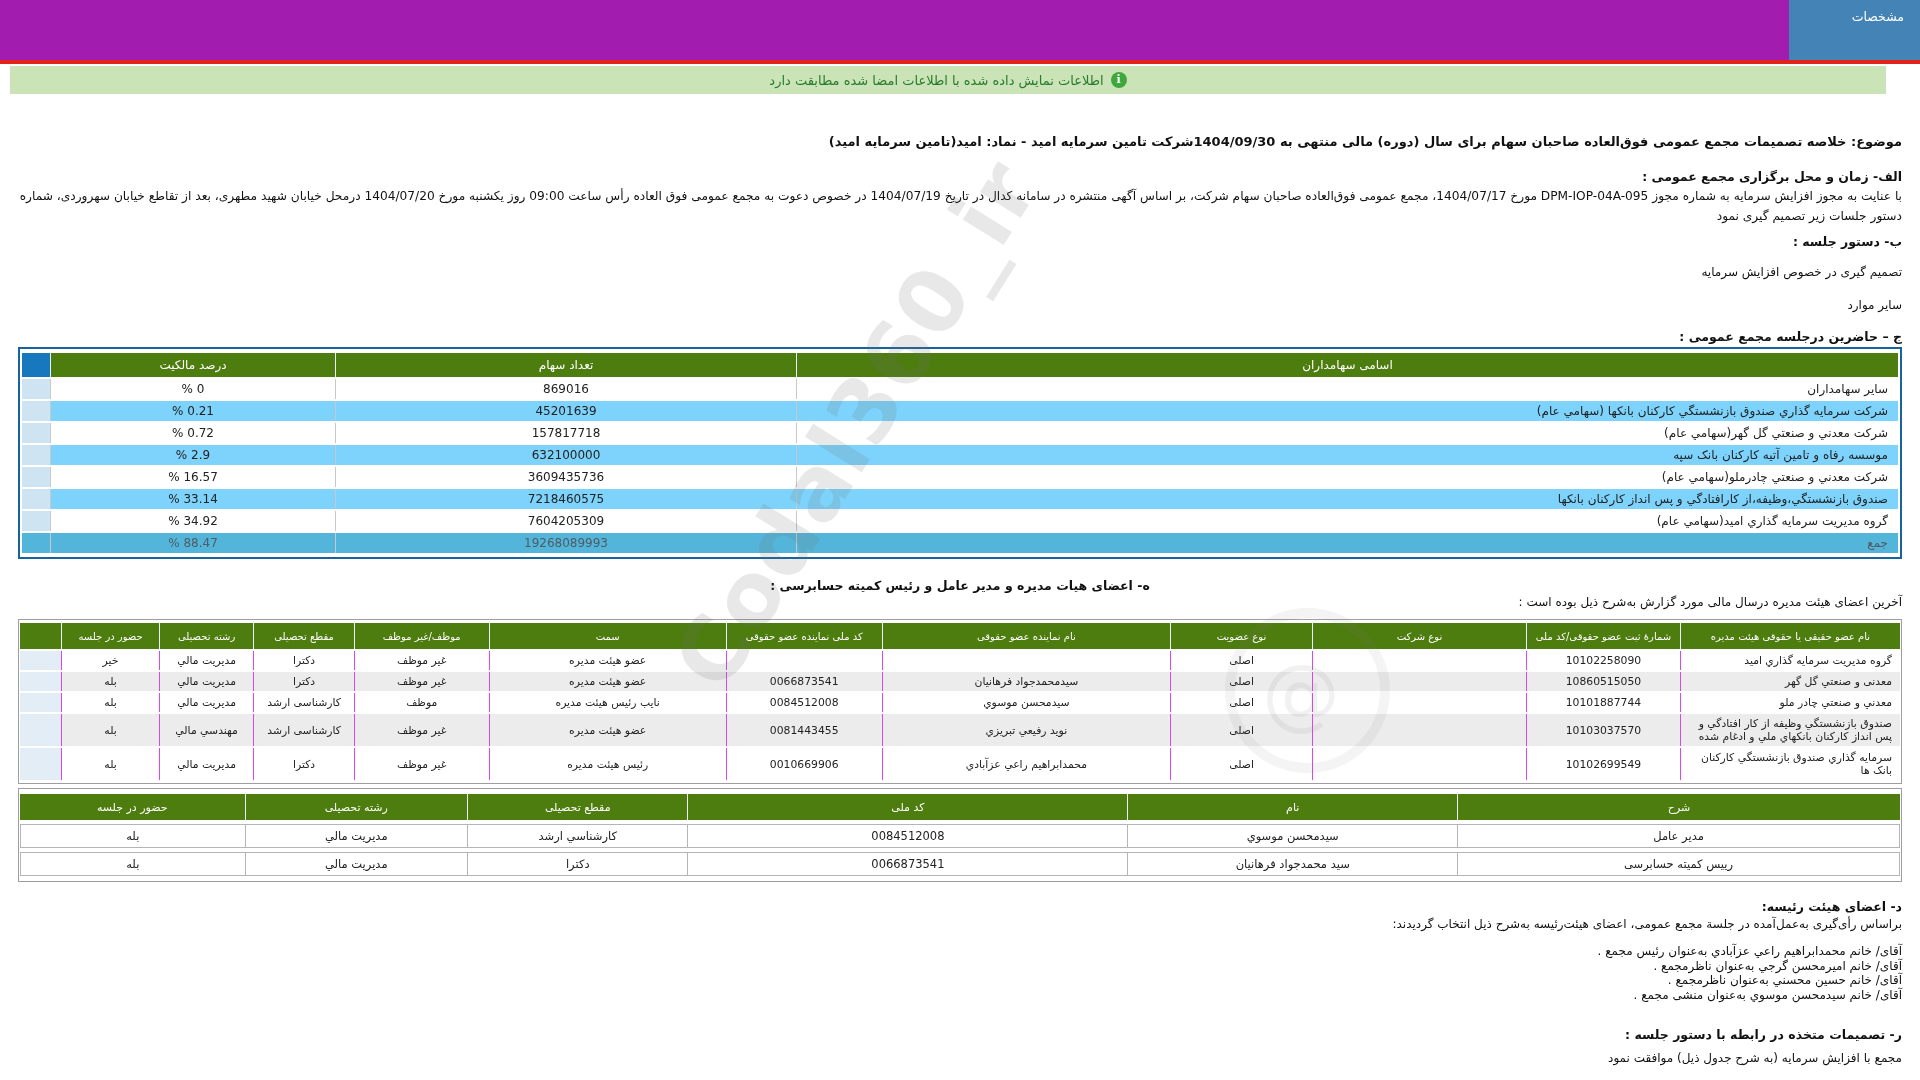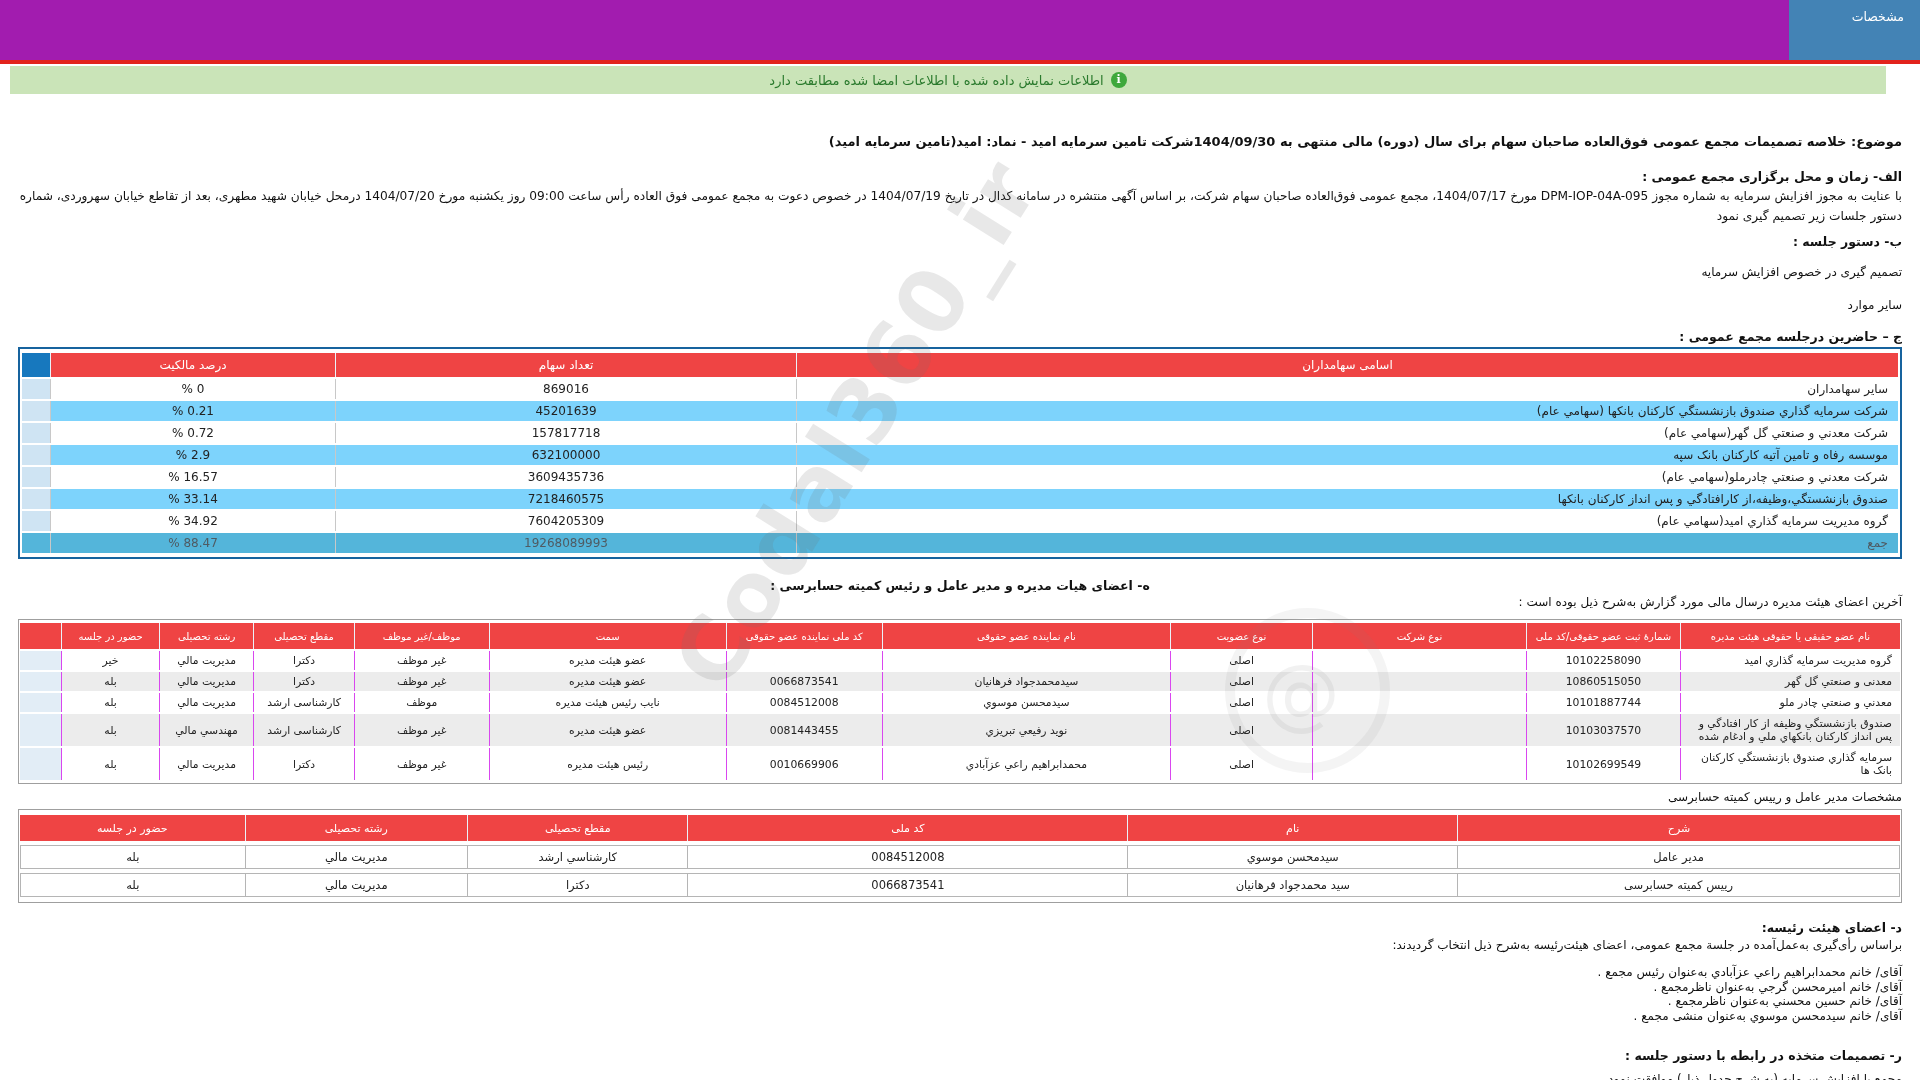--- a/index.html
+++ b/index.html
@@ -46,21 +46,21 @@
   .members { margin-top:12px; }
   .members div { line-height:14.5px; }
   .h-r { margin-top:24px; }
   .body-r { margin-top:8px; line-height:14px; }
 
   
   .tbox { border:2px solid #16639e; padding:2px; margin-top:2px; background:#fff; }
   .tbox2 { border:1px solid #9f9f9f; padding:1px; margin-top:8px; background:#fff; }
   .tbox3 { border:1px solid #9f9f9f; padding:1px; margin-top:4px; background:#fff; }
   table { border-collapse:separate; border-spacing:0 2px; table-layout:fixed; width:100%; }
-  th { background:#ef4444; color:#fff; font-weight:normal; text-align:center;
+  th { background:#4d7c0f; color:#fff; font-weight:normal; text-align:center;
        white-space:nowrap; overflow:hidden; }
   td { text-align:center; overflow:hidden; }
 
   .t1 th { height:24px; font-size:12px; border-left:1px solid #eaf3fa; }
   .t1 th:last-child { border-left:none; }
   .t1 td { height:20px; font-size:12px; border-left:1px solid #c8c8c8; background:#fff; color:#222; }
   .t1 td:last-child { border-left:none; }
   .t1 td:first-child { text-align:right; padding-right:10px; }
   .t1 tr.alt td { background:#7dd3fc; }
   .t1 td.nc, .t1 tr.alt td.nc { background:#cfe4f3; }
@@ -296,21 +296,20 @@
             <td>غیر موظف</td>
             <td>دکترا</td>
             <td>مدیریت مالي</td>
             <td>بله</td>
             <td class="nc"></td>
           </tr>
         </tbody>
     </table>
   </div>
 
-  <div class="ceo-title">مشخصات مدیر عامل و رییس کمیته حسابرسی</div>
   <div class="tbox3">
     <table class="t3">
       <colgroup>
           <col style="width:442px">
           <col style="width:329px">
           <col style="width:439px">
           <col style="width:220px">
           <col style="width:222px">
           <col style="width:224px">
         </colgroup>

